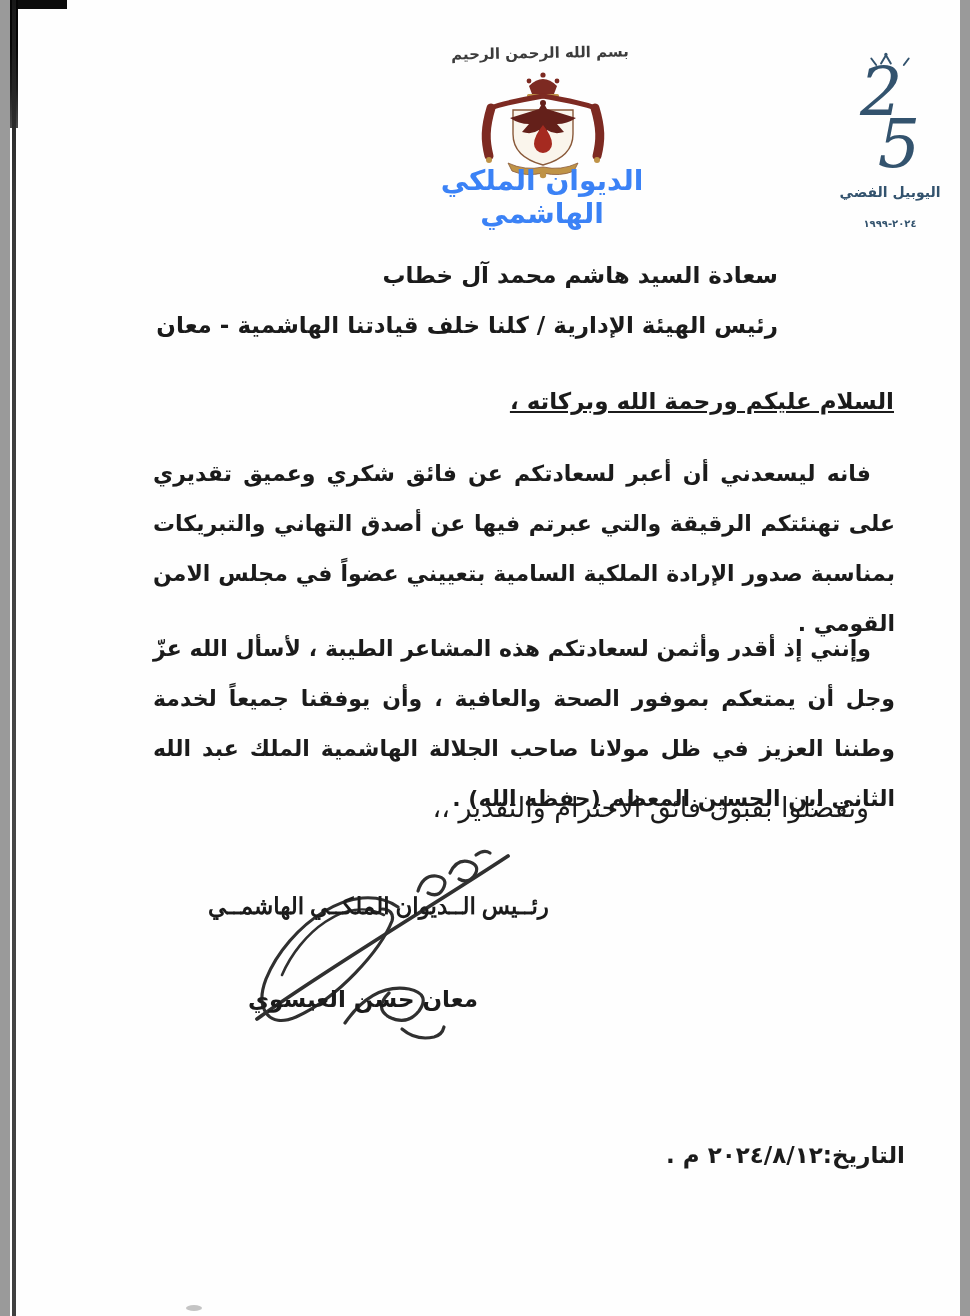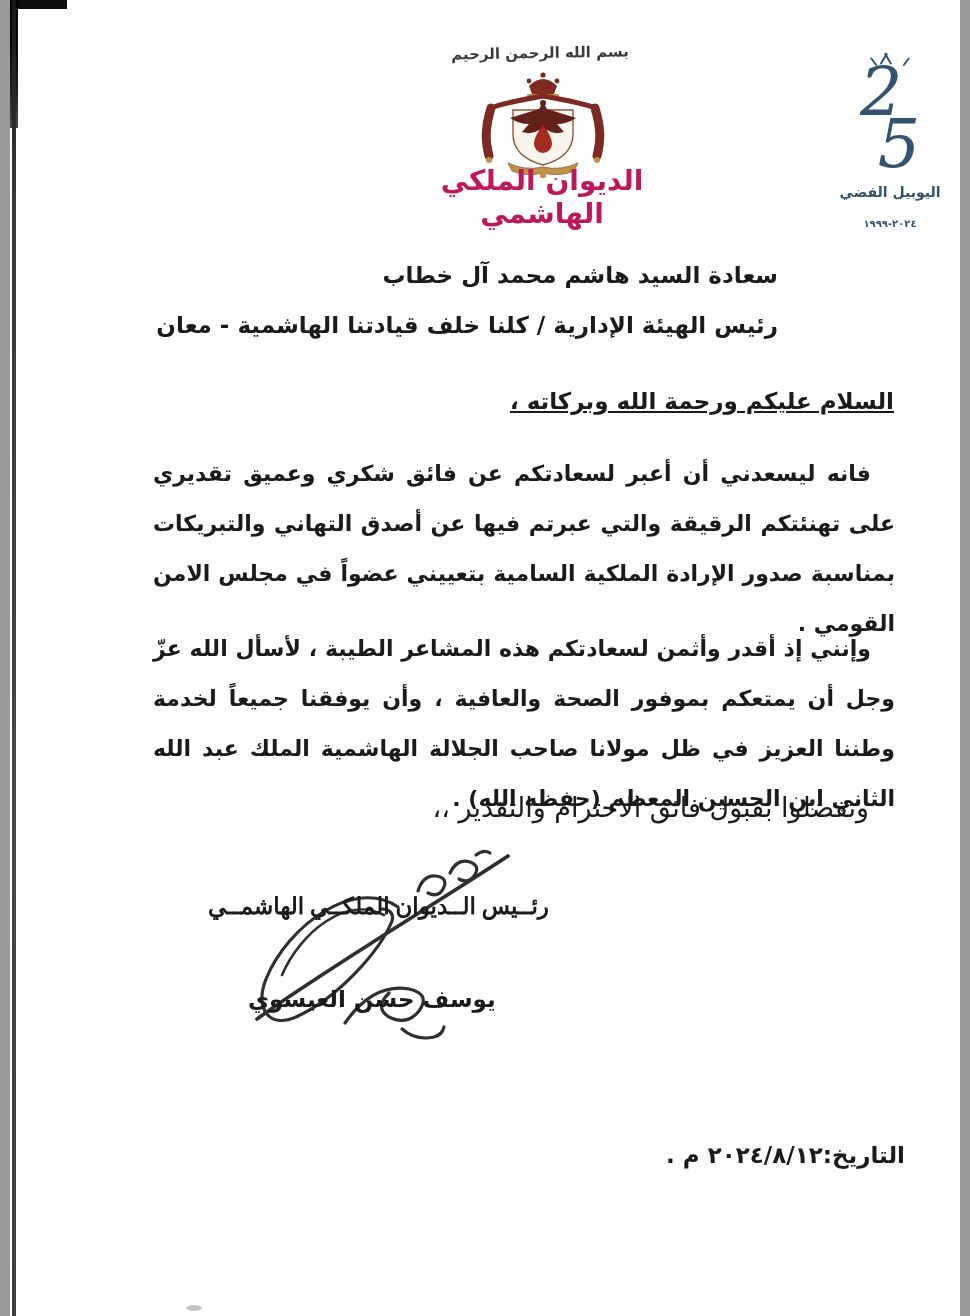--- a/index.html
+++ b/index.html
@@ -23,21 +23,21 @@
   .edge-left-line{left:2px;top:0;width:4px;height:1316px;
     background:linear-gradient(#181818,#383838 15%,#474747 60%,#3f3f3f);}
   .edge-bottom-smudge{left:176px;top:1305px;width:16px;height:6px;
     background:#b5b5b5;border-radius:50%;opacity:.8;}
 
   
   .bismillah{left:430px;top:44px;width:200px;text-align:center;
     font-size:15px;font-weight:bold;color:#3c3c3c;transform:rotate(-1deg);}
   .crest{left:458px;top:68px;width:150px;height:112px;}
   .court-title{left:382px;top:164px;width:300px;text-align:center;
-    font-size:28px;font-weight:bold;color:#be185d;letter-spacing:0;}
+    font-size:28px;font-weight:bold;color:#3b82f6;letter-spacing:0;}
   .jubilee{right:14px;top:52px;width:112px;text-align:center;color:#33536e;}
   .jubilee-mono{width:112px;height:122px;display:block;margin:0 auto;}
   .jubilee-label{font-size:14px;font-weight:bold;margin-top:10px;}
   .jubilee-years{font-size:10px;font-weight:bold;letter-spacing:2px;margin-top:18px;}
 
   
   .recipient{right:182px;top:250px;text-align:right;
     font-size:23px;font-weight:bold;line-height:50px;white-space:nowrap;}
   .salutation{right:66px;top:388px;font-size:23px;font-weight:bold;white-space:nowrap;text-decoration:underline;}
   .para{right:65px;top:0;width:742px;font-size:22px;font-weight:bold;
@@ -109,21 +109,21 @@
   </div>
 
   <div class="abs salutation ar">السلام عليكم ورحمة الله وبركاته ،</div>
 
   <div class="abs para para1 ar">فانه ليسعدني أن أعبر لسعادتكم عن فائق شكري وعميق تقديري على تهنئتكم الرقيقة والتي عبرتم فيها عن أصدق التهاني والتبريكات بمناسبة صدور الإرادة الملكية السامية بتعييني عضواً في مجلس الامن القومي .</div>
   <div class="abs para para2 ar">وإنني إذ أقدر وأثمن لسعادتكم هذه المشاعر الطيبة ، لأسأل الله عزّ وجل أن يمتعكم بموفور الصحة والعافية ، وأن يوفقنا جميعاً لخدمة وطننا العزيز في ظل مولانا صاحب الجلالة الهاشمية الملك عبد الله الثاني ابن الحسين المعظم (حفظه الله) .</div>
 
   <div class="abs closing ar">وتفضلوا بقبول فائق الاحترام والتقدير ،،</div>
 
   <div class="abs sig-title ar">رئــيس الــديوان الملكــي الهاشمــي</div>
-  <div class="abs sig-name ar">يوسف حسن العيسوي</div>
+  <div class="abs sig-name ar">معان حسن العيسوي</div>
 
   <svg class="abs sig-ink" viewBox="0 0 470 235">
     <g fill="none" stroke="#1f1f1f" stroke-width="3.2" stroke-linecap="round" opacity="0.92">
 
       <path d="M278,58 q5,-16 18,-15 q13,2 7,13 q-5,9 -15,4"></path>
       <path d="M310,40 q7,-15 20,-11 q11,4 4,14 q-6,8 -15,3"></path>
       <path d="M336,22 q8,-6 14,-2"></path>
 
       <path d="M117,186 C180,140 300,68 368,23" stroke-width="3.8"></path>
 

